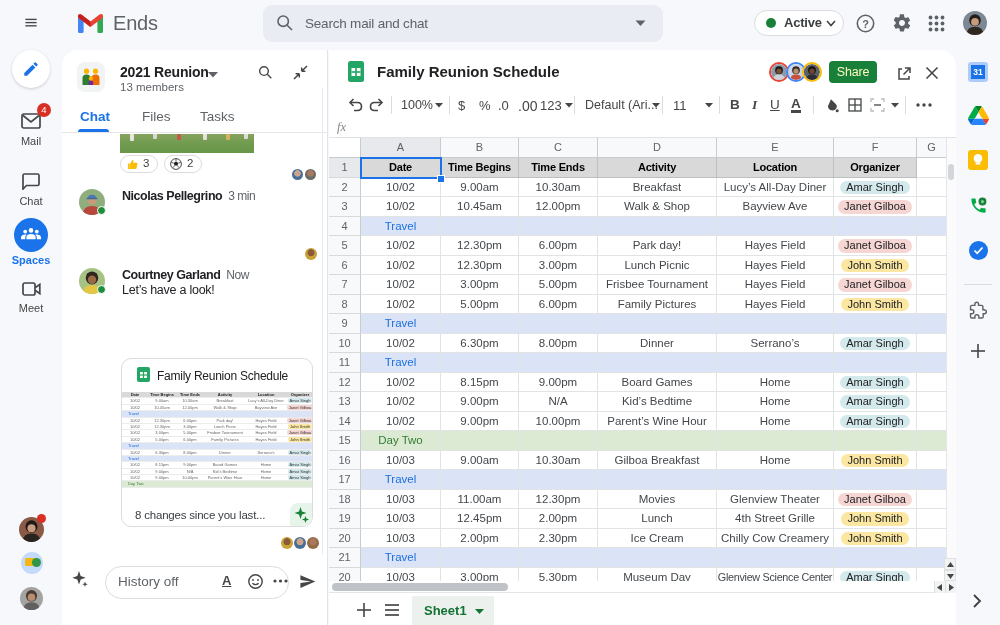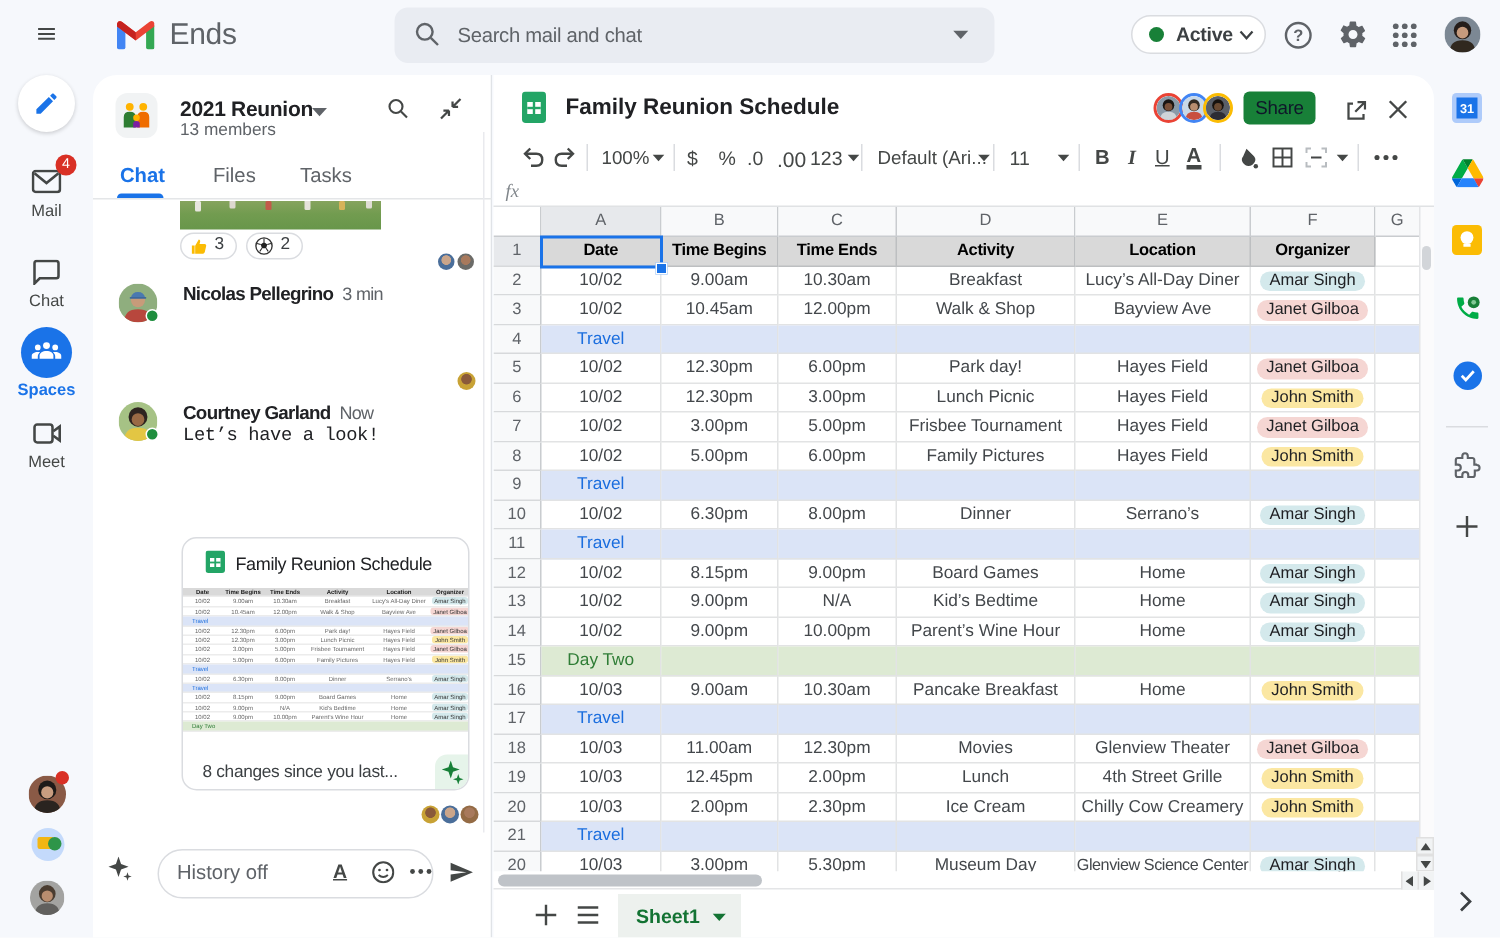--- a/index.html
+++ b/index.html
@@ -258,21 +258,21 @@
       </defs>
       <g clip-path="url(#av5)">
         <rect width="24" height="24" fill="#a6c285"></rect>
         <ellipse cx="12" cy="9.2" rx="5.8" ry="6" fill="#2e2420"></ellipse>
         <circle cx="12" cy="10.8" r="3.9" fill="#9a6a45"></circle>
         <path d="M3.5 24 Q3.5 15.8 12 15.8 Q20.5 15.8 20.5 24 Z" fill="#e3c643"></path>
       </g>
     </svg>
   <div class="abs" style="left:35px;top:235px;width:9px;height:9px;border-radius:50%;background:#1e8e3e;border:1.5px solid #fff;"></div>
   <div class="abs" style="left:60px;top:218px;font-size:12.5px;letter-spacing:-0.45px;font-weight:bold;color:#202124;">Courtney Garland <span style="font-weight:normal;font-size:12px;color:#5f6368;">&nbsp;Now</span></div>
-  <div class="abs" style="left:60px;top:233px;font-size:12.5px;letter-spacing:-0.25px;color:#202124;font-family:Liberation Mono, monospace;">Let’s have a look!</div>
+  <div class="abs" style="left:60px;top:233px;font-size:12.5px;letter-spacing:-0.25px;color:#202124;">Let’s have a look!</div>
 
   <div class="abs" style="left:59px;top:308px;width:192px;height:169px;border:1px solid #dadce0;border-radius:10px;background:#fff;overflow:hidden;">
     <svg class="abs" style="left:15px;top:8px" width="13" height="15" viewBox="0 0 13 15">
         <rect width="13" height="15" rx="2" fill="#23a566"></rect>
         <rect x="3" y="5" width="7" height="6" fill="#fff"></rect>
         <rect x="5.9" y="5" width="1.2" height="6" fill="#23a566"></rect>
         <rect x="3" y="7.4" width="7" height="1.2" fill="#23a566"></rect>
       </svg>
     <div class="abs" style="left:35px;top:10px;font-size:12px;letter-spacing:-0.25px;color:#202124;">Family Reunion Schedule</div>
     <div id="minitable" class="abs" style="left:0;top:33px;width:192px;">
@@ -461,21 +461,21 @@
           </clipPath>
         </defs>
         <g clip-path="url(#av8)">
           <rect width="24" height="24" fill="#5a5f68"></rect>
           <ellipse cx="12" cy="9.2" rx="5.8" ry="6" fill="#17120e"></ellipse>
           <circle cx="12" cy="10.8" r="3.9" fill="#6a4a32"></circle>
           <path d="M3.5 24 Q3.5 15.8 12 15.8 Q20.5 15.8 20.5 24 Z" fill="#2c2c34"></path>
         </g>
       </svg>
     </div>
-<div class="abs" style="left:500px;top:11px;width:48px;height:22px;background:#188038;border-radius:4px;color:#0f172a;font-size:12.5px;letter-spacing:-0.2px;text-align:center;line-height:22px;">Share</div>
+<div class="abs" style="left:500px;top:11px;width:48px;height:22px;background:#188038;border-radius:4px;color:#fef9c3;font-size:12.5px;letter-spacing:-0.2px;text-align:center;line-height:22px;">Share</div>
 <svg class="abs" style="left:568px;top:17px" width="14" height="14" viewBox="0 0 14 14">
       <g fill="none" stroke="#444746" stroke-width="1.5">
         <path d="M5 2 H2 V12 H12 V9"></path>
         <path d="M8 1 H13 V6 M13 1 L6.5 7.5"></path>
       </g>
     </svg>
 <svg class="abs" style="left:596px;top:16px" width="14" height="14" viewBox="0 0 14 14">
       <g stroke="#444746" stroke-width="1.6">
         <line x1="1.5" y1="1.5" x2="12.5" y2="12.5"></line>
         <line x1="12.5" y1="1.5" x2="1.5" y2="12.5"></line>
@@ -712,21 +712,21 @@
         <div class="c dt" style="width:119px;"></div>
         <div class="c dt" style="width:117px;"></div>
         <div class="c dt" style="width:83px;"></div>
         <div class="c dt" style="width:30px;"></div>
       </div>
       <div class="gr">
         <div class="rh">16</div>
         <div class="c" style="width:80px;">10/03</div>
         <div class="c" style="width:78px;">9.00am</div>
         <div class="c" style="width:79px;">10.30am</div>
-        <div class="c" style="width:119px;">Pancake Breakfast</div>
+        <div class="c" style="width:119px;">Gilboa Breakfast</div>
         <div class="c" style="width:117px;">Home</div>
         <div class="c" style="width:83px;"><span class="k ky">John Smith</span></div>
         <div class="c" style="width:30px;"></div>
       </div>
       <div class="gr">
         <div class="rh">17</div>
         <div class="c tv" style="width:80px;">Travel</div>
         <div class="c tv" style="width:78px;"></div>
         <div class="c tv" style="width:79px;"></div>
         <div class="c tv" style="width:119px;"></div>

